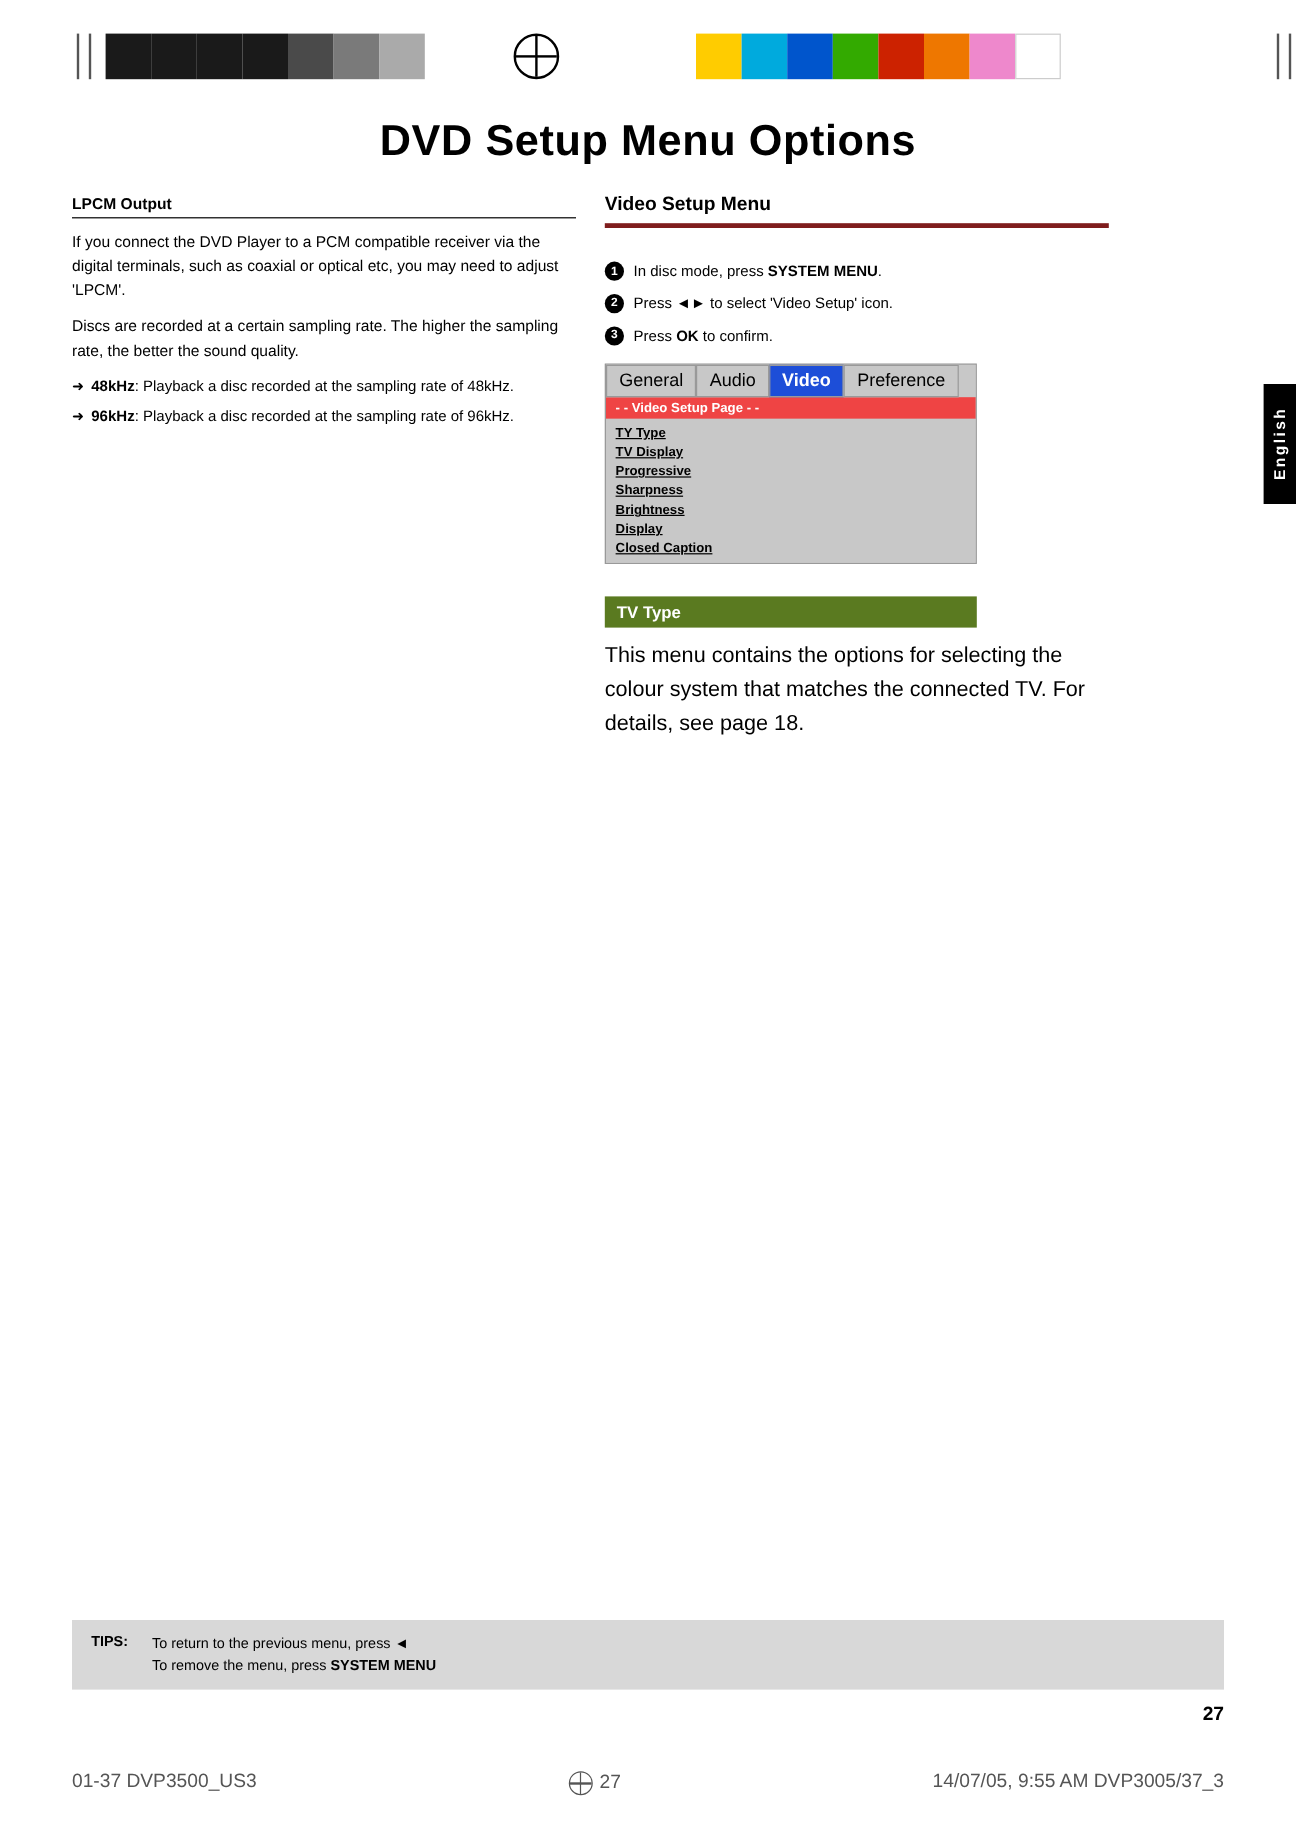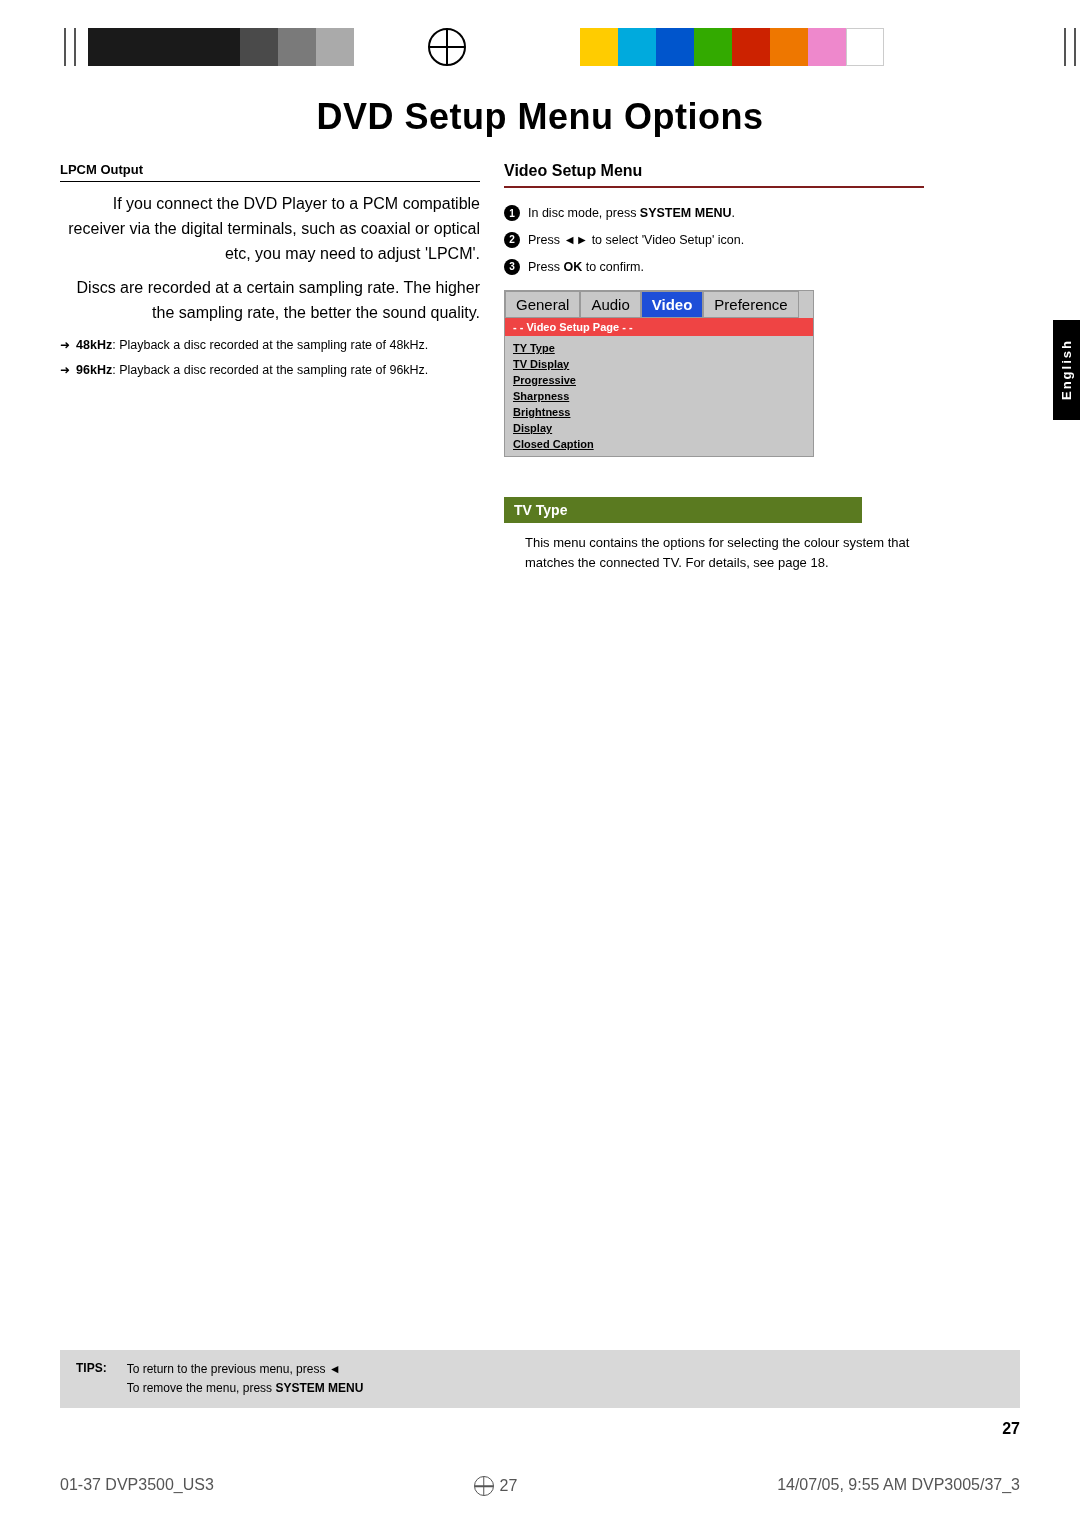--- a/index.html
+++ b/index.html
@@ -103,24 +103,23 @@
 
     .section-title {
       font-size: 13px;
       font-weight: bold;
       margin-bottom: 10px;
       border-bottom: 1px solid #000;
       padding-bottom: 4px;
     }
 
     .body-text {
-      font-size: 16px;
+      font-size: 13px;
       line-height: 1.55;
       margin-bottom: 10px;
-      text-align: right;
     }
 
     .arrow-item {
       font-size: 12.5px;
       line-height: 1.55;
       margin-bottom: 6px;
       display: flex;
       align-items: flex-start;
       gap: 4px;
     }
@@ -132,22 +131,22 @@
 
     
     .right-column {
       flex: 1;
       max-width: 420px;
     }
 
     .right-section-title {
       font-size: 16px;
       font-weight: bold;
-      margin-bottom: 16px;
-      border-bottom: 2px solid #7f1d1d;
+      margin-bottom: 27px;
+      border-bottom: 4px solid #7f1d1d;
       padding-bottom: 6px;
     }
 
     .numbered-step {
       display: flex;
       align-items: flex-start;
       gap: 8px;
       margin-bottom: 8px;
       font-size: 12.5px;
       line-height: 1.5;
@@ -217,29 +216,28 @@
       text-decoration: underline;
     }
 
     
     .tv-type-box {
       background: #5a7a20;
       color: #ffffff;
       padding: 5px 10px;
       font-size: 14px;
       font-weight: bold;
-      margin: 26px 0 10px 0;
+      margin: 13px 0 10px 0;
       display: inline-block;
-      width: 358px;
+      width: 310px;
     }
 
     .tv-type-desc {
-      font-size: 13px;
+      font-size: 18px;
       line-height: 1.55;
-      margin-left: 21px;
     }
 
     
     .english-tab {
       position: absolute;
       right: 0;
       top: 320px;
       background: #000;
       color: #fff;
       writing-mode: vertical-rl;

